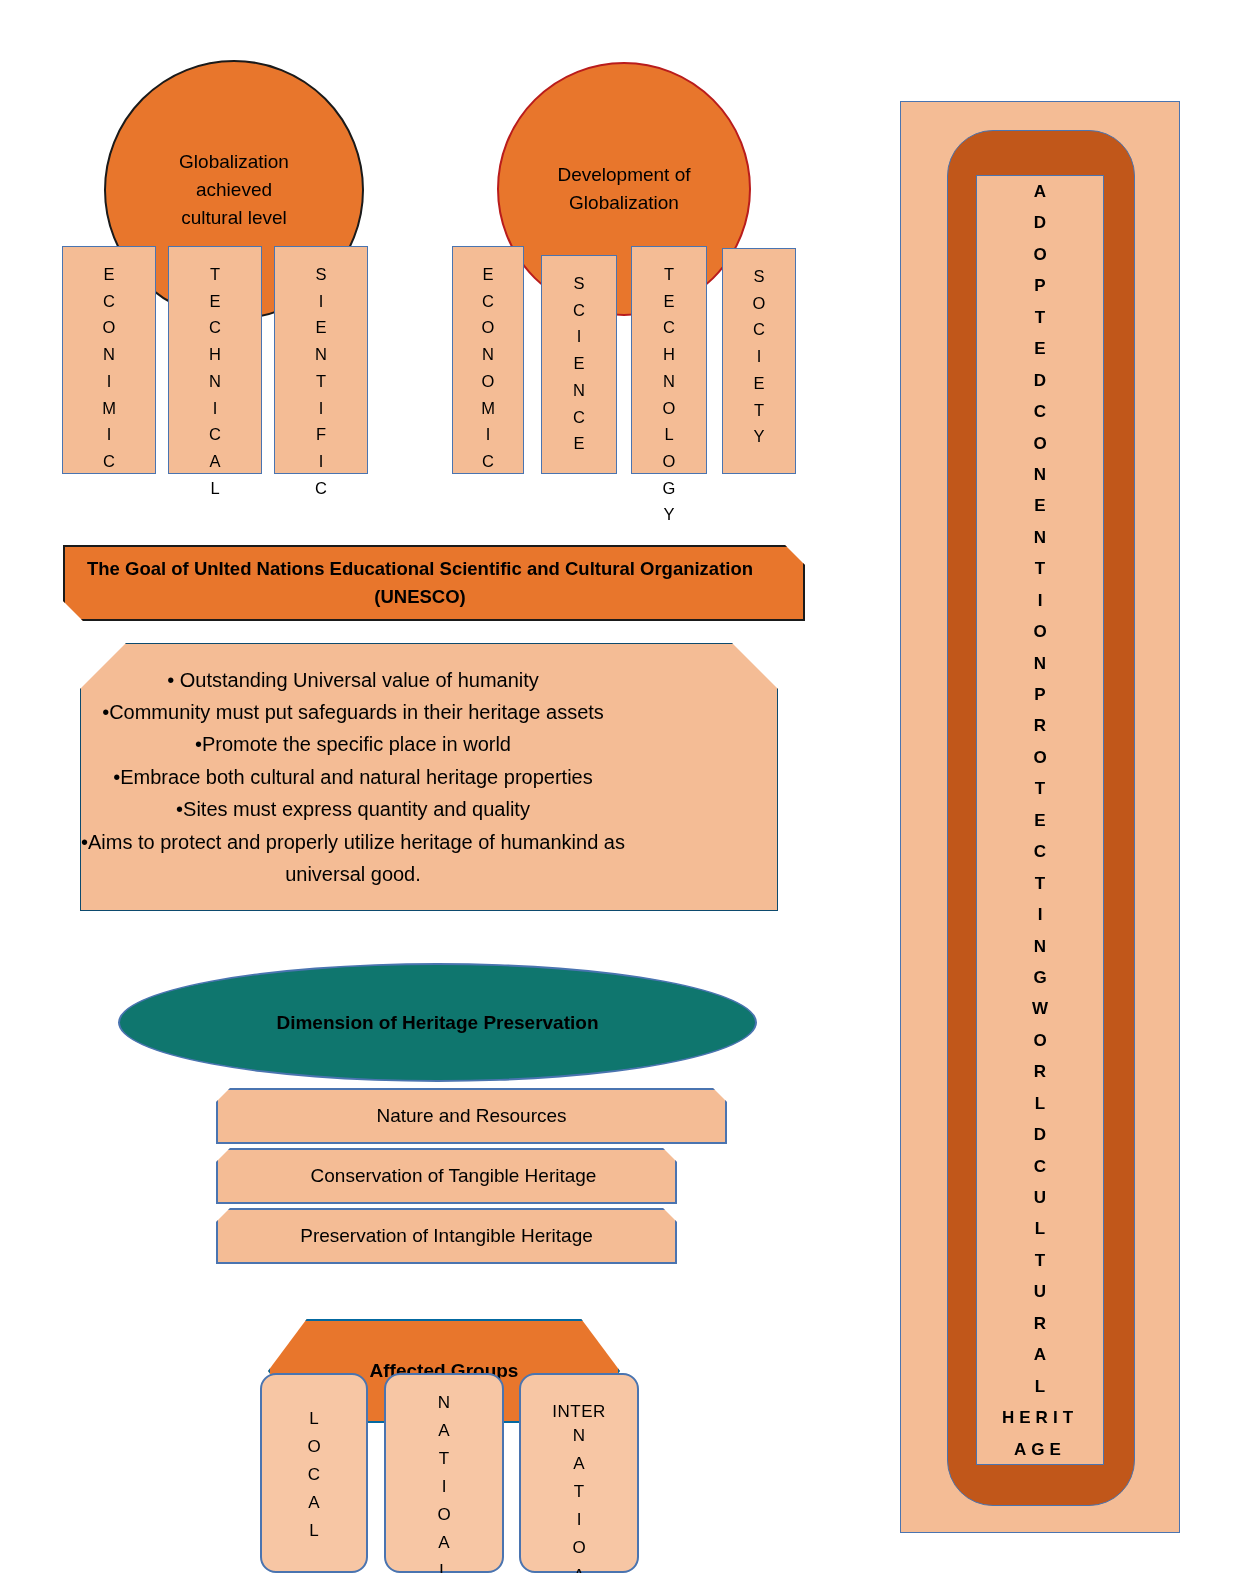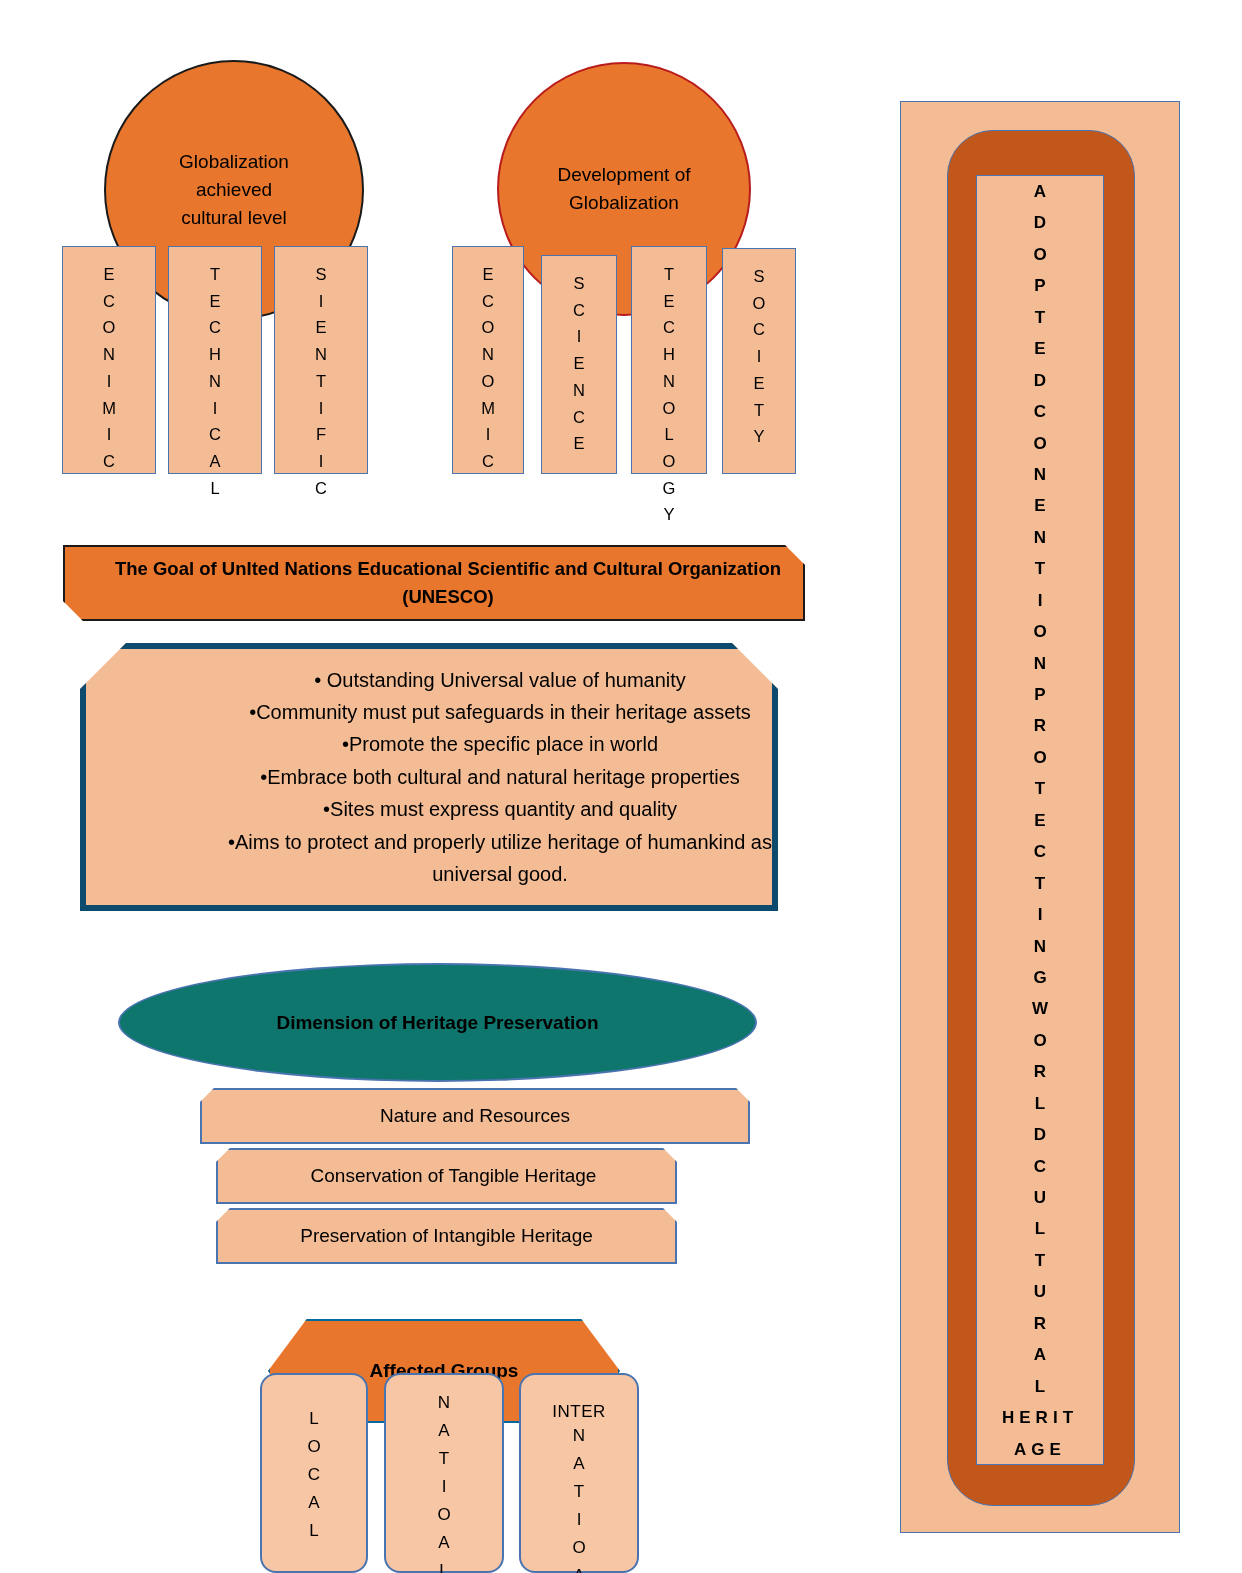--- a/index.html
+++ b/index.html
@@ -51,37 +51,37 @@
   }
   .vletters span { display: block; }
 
   
   .banner {
     background: #E8762C;
     border: 2px solid #1a1a1a;
     clip-path: polygon(0 0, calc(100% - 20px) 0, 100% 20px, 100% 100%, 20px 100%, 0 calc(100% - 20px));
     display: flex;
     align-items: center;
-    justify-content: flex-end;
+    justify-content: flex-start;
     text-align: center;
     font-weight: bold;
     font-size: 18.5px;
     line-height: 1.5;
     padding: 0 22px;
     box-sizing: border-box;
   }
 
   
   .bullets {
     background: #F4BC95;
-    border: 6px solid #0c4a6e;
+    border: 1px solid #0c4a6e;
     clip-path: polygon(46px 0, calc(100% - 46px) 0, 100% 46px, 100% 100%, 0 100%, 0 46px);
     display: flex;
     align-items: center;
-    justify-content: flex-end;
+    justify-content: flex-start;
     box-sizing: border-box;
   }
   .bullets ul {
     list-style: none;
     margin: 0;
     padding: 0;
     text-align: center;
     font-size: 20px;
     line-height: 1.62;
   }
@@ -299,21 +299,21 @@
     <li>•Sites must express quantity and quality</li>
     <li>•Aims to protect and properly utilize heritage of humankind as</li>
     <li>universal good.</li>
   </ul>
 </div>
 
 <div class="abs ellipse" style="left:118px; top:963px; width:635px; height:115px;">
   <span>Dimension of Heritage Preservation</span>
 </div>
 
-<div class="abs bar" style="left:200px; top:1088px; width:550px; height:56px;">
+<div class="abs bar" style="left:216px; top:1088px; width:511px; height:56px;">
   <span>Nature and Resources</span>
 </div>
 <div class="abs bar" style="left:216px; top:1148px; width:461px; height:56px;padding-left:14px;">
   <span>Conservation of Tangible Heritage</span>
 </div>
 <div class="abs bar" style="left:216px; top:1208px; width:461px; height:56px;">
   <span>Preservation of Intangible Heritage</span>
 </div>
 
 <div class="abs hexagon" style="left:268px; top:1294px; width:348px; height:100px;">

